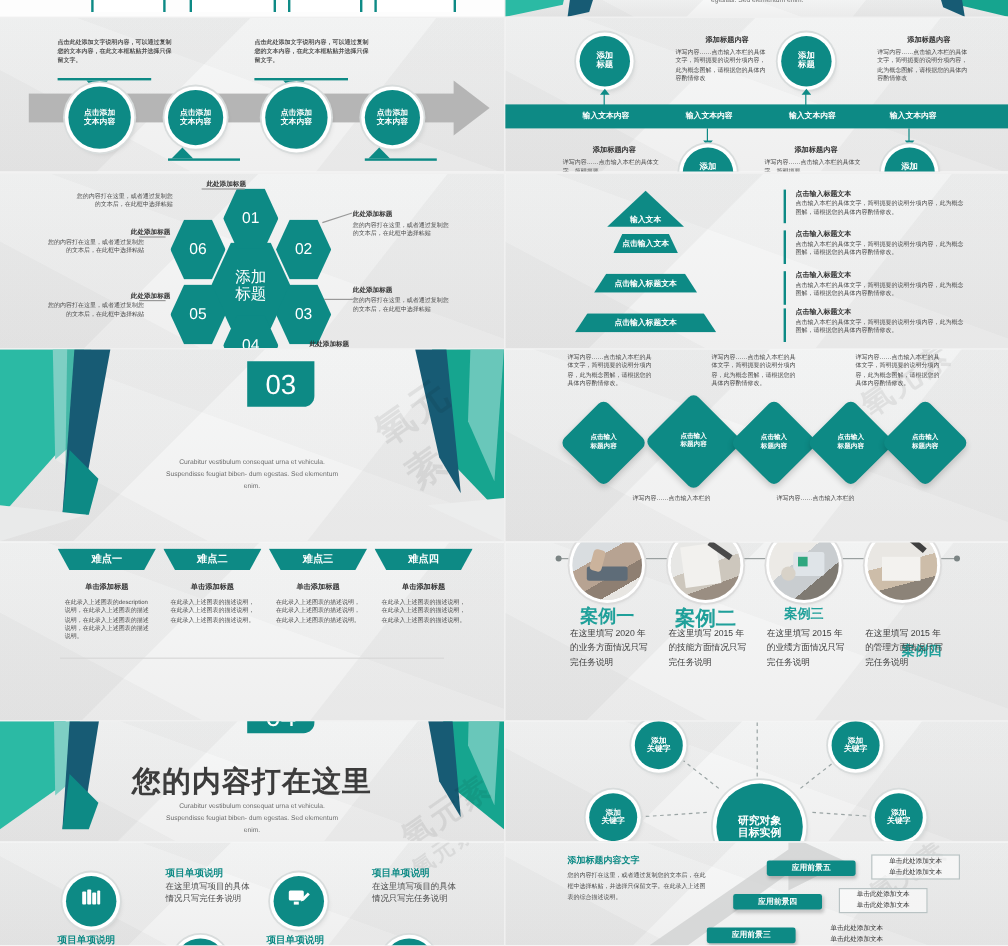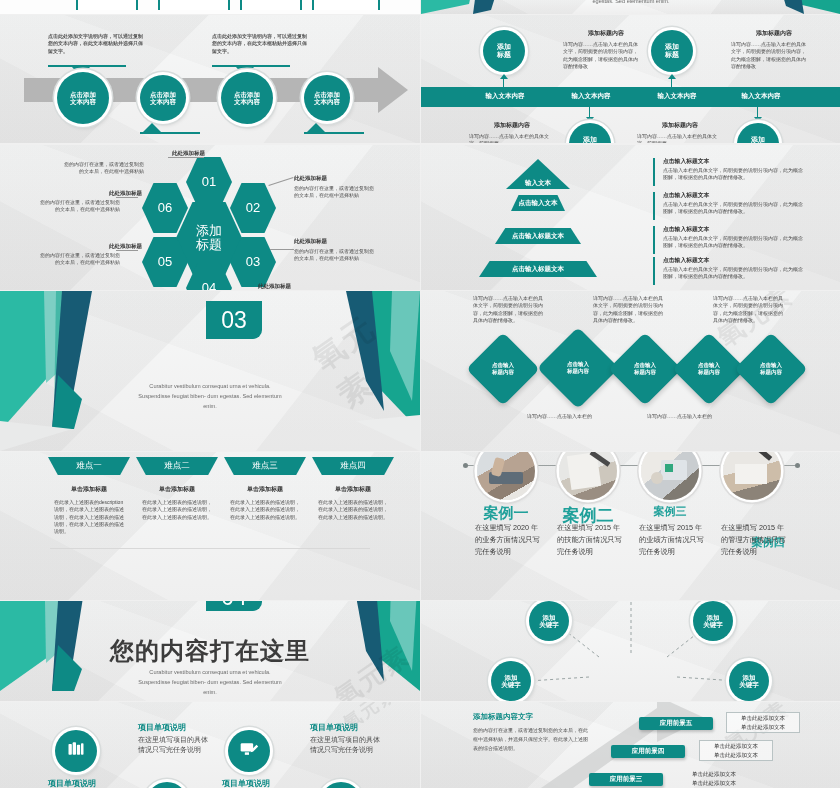--- a/index.html
+++ b/index.html
@@ -40,21 +40,21 @@
         font-weight:400; text-align:center; line-height:1.05; }
 
   
   .diam{ position:absolute; background:#0d8a85; border-radius:6px;
          transform:rotate(45deg); box-shadow:2px 2px 5px rgba(0,0,0,.18); }
   .diam .dlbl{ transform:rotate(-45deg); color:#fff; font-size:5.5px;
          font-weight:700; text-align:center; line-height:1.25;
          width:100%; height:100%; display:flex; align-items:center; justify-content:center;}
 
   
-  .chev{ position:absolute; background:#0d8a85; color:#fff; font-weight:400;
+  .chev{ position:absolute; background:#0d8a85; color:#fff; font-weight:700;
      display:flex; align-items:center; justify-content:center;
      clip-path:polygon(0 0,100% 0,88% 100%,12% 100%); }
 
   
   .photo{ position:absolute; border-radius:50%; overflow:hidden;
      box-shadow:0 0 0 2.5px #fff,0 0 0 4px #dcdcdc, 1px 2px 4px rgba(0,0,0,.2); }
 
   
   .pyr{ position:absolute; background:#0d8a85; color:#fff; font-weight:700;
      display:flex; align-items:center; justify-content:center; }
@@ -472,20 +472,24 @@
       </div>
     <div class="ring-circle" style="left:70px;top:60px;width:40px;height:40px;font-size:6.5px;">
       <span style="white-space:pre-line;">添加
 关键字</span>
       </div>
     <div class="ring-circle" style="left:308px;top:60px;width:40px;height:40px;font-size:6.5px;">
       <span style="white-space:pre-line;">添加
 关键字</span>
       </div>
 
+    <div class="ring-circle" style="left:176px;top:52px;width:72px;height:72px;font-size:9px;">
+      <span style="white-space:pre-line;">研究对象
+目标实例</span>
+      </div>
   </div>
 
   <div class="slide" style="left:421px;top:702px;width:419px;height:86px;">
     <div class="poly-bg"></div>
     <svg width="419" height="86" style="position:absolute;left:0;top:0;">
       <polygon points="120,86 236,6 236,-6 284,16 236,40 236,26 152,86" fill="#d2d4d4" opacity=".85"></polygon>
     </svg>
     <div class="wm" style="left:300px;top:10px;font-size:22px;">氧元素</div>
 
     <div class="t teal-txt" style="left:52px;top:10px;width:130px;font-size:7.5px;font-weight:700;">添加标题内容文字</div>

